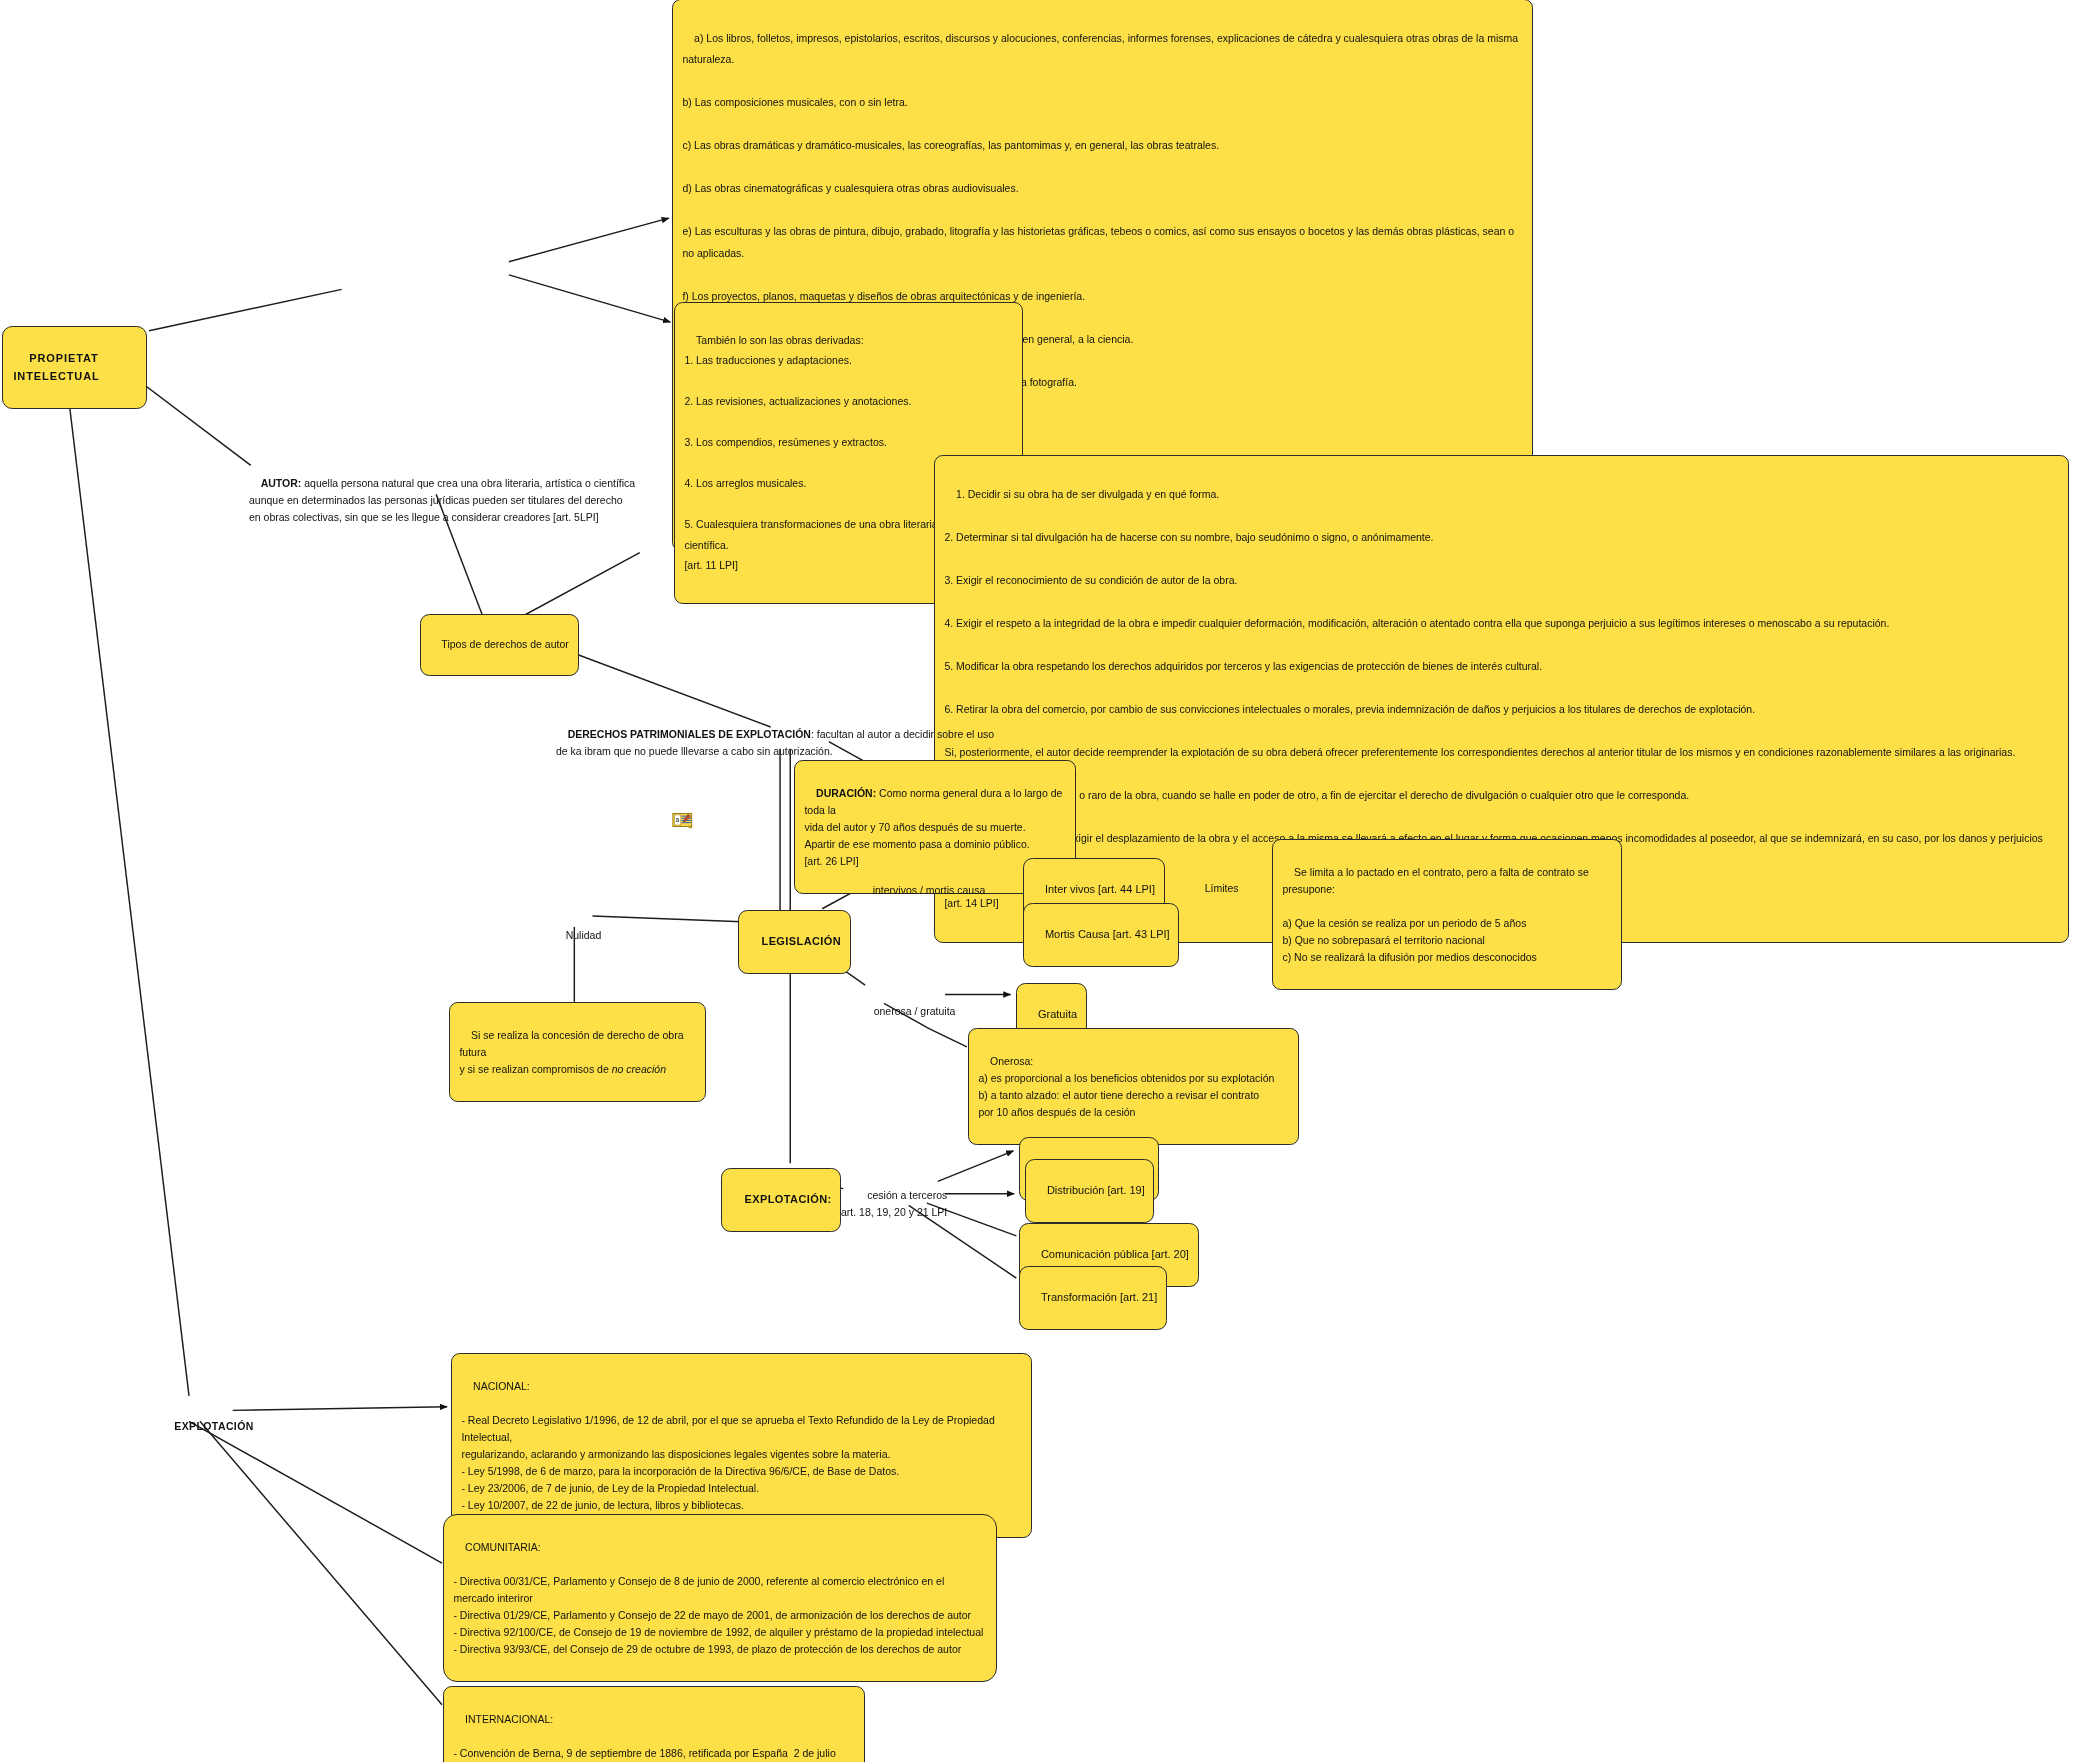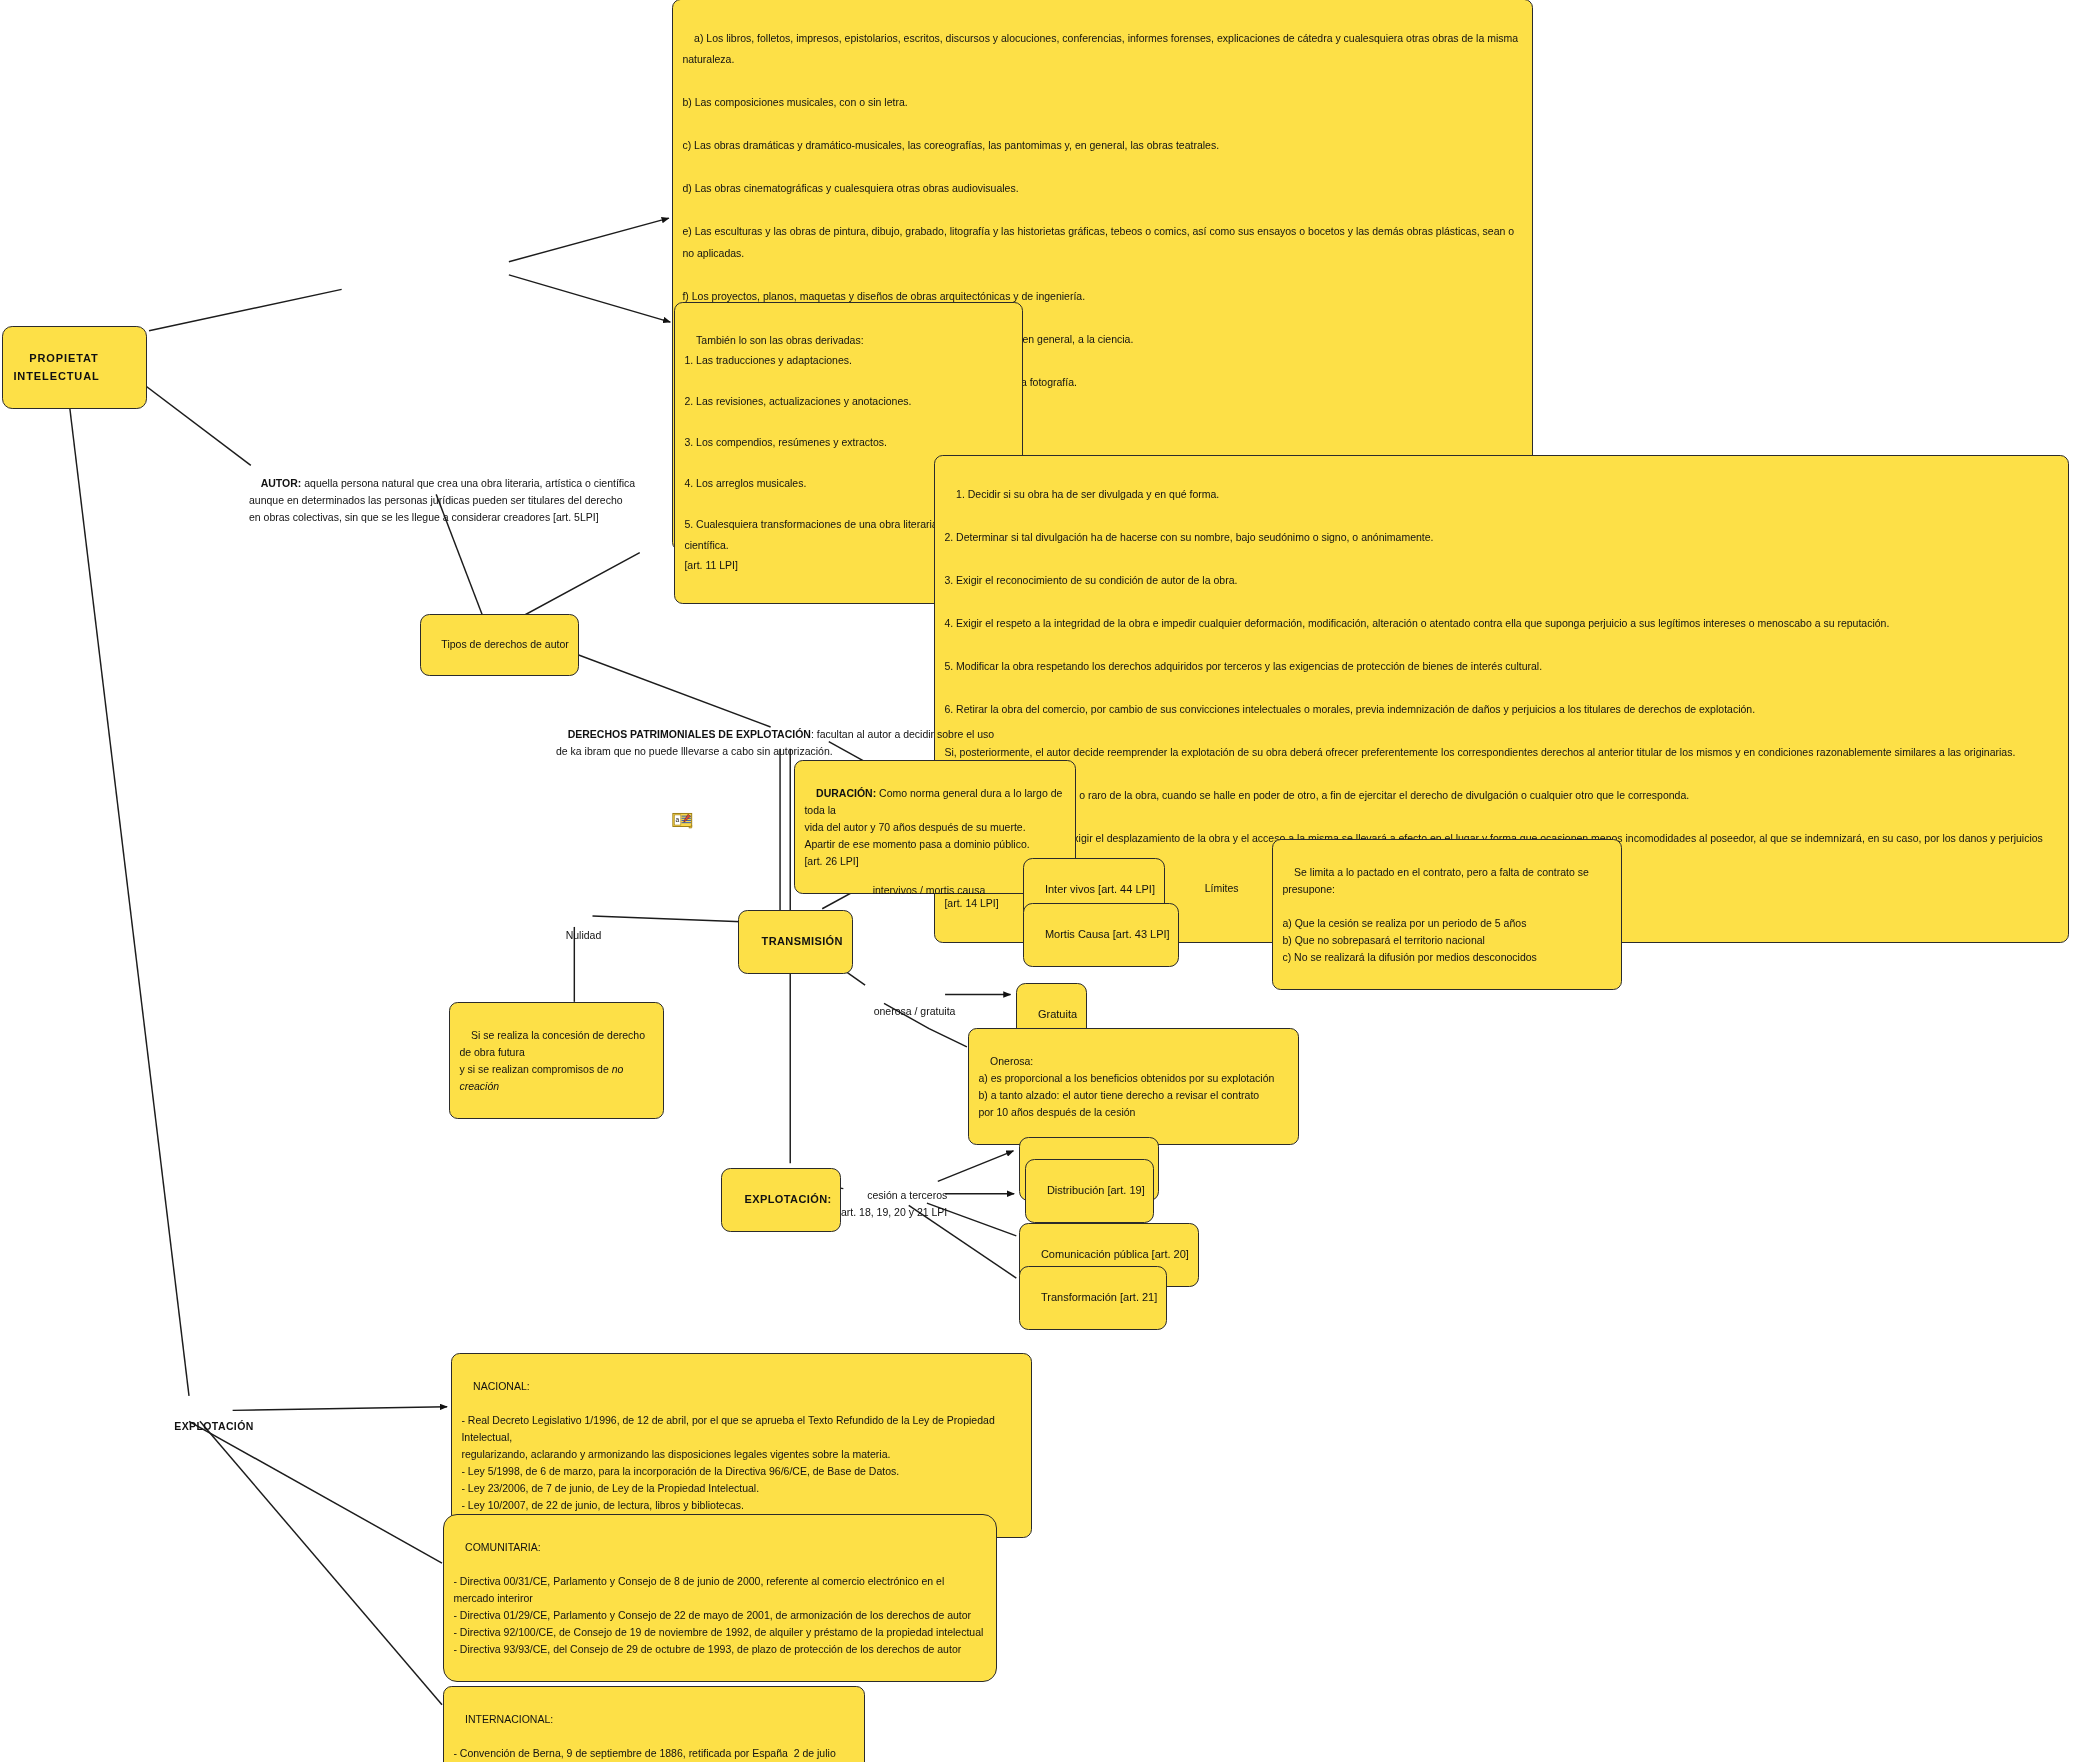--- a/index.html
+++ b/index.html
@@ -224,28 +224,28 @@
   </div>
 
   <div class="node tightbox" style="left:794px;top:760px;width:282px;">
     <b>DURACIÓN:</b><span> Como norma general dura a lo largo de toda la
 vida del autor y 70 años después de su muerte.
 Apartir de ese momento pasa a dominio público.
 [art. 26 LPI]</span>
   </div>
 
   <div class="node pillbold" style="left:738px;top:910px;">
-    <span>TRANSMISIÓN</span>
+    <span>LEGISLACIÓN</span>
   </div>
 
   <div class="plain" style="left:554px;top:910px;font-size:10.5px;">
     <span>Nulidad</span>
   </div>
 
-  <div class="node tightbox" style="left:449px;top:1002px;width:215px;">
+  <div class="node tightbox" style="left:449px;top:1002px;width:257px;">
     <span>Si se realiza la concesión de derecho de obra futura
 y si se realizan compromisos de </span><i>no creación</i>
   </div>
 
   <div class="plain" style="left:861px;top:865px;font-size:10.5px;">
     <span>intervivos / mortis causa</span>
   </div>
 
   <div class="node pill" style="left:1023px;top:858px;">
     <span>Inter vivos [art. 44 LPI]</span>

